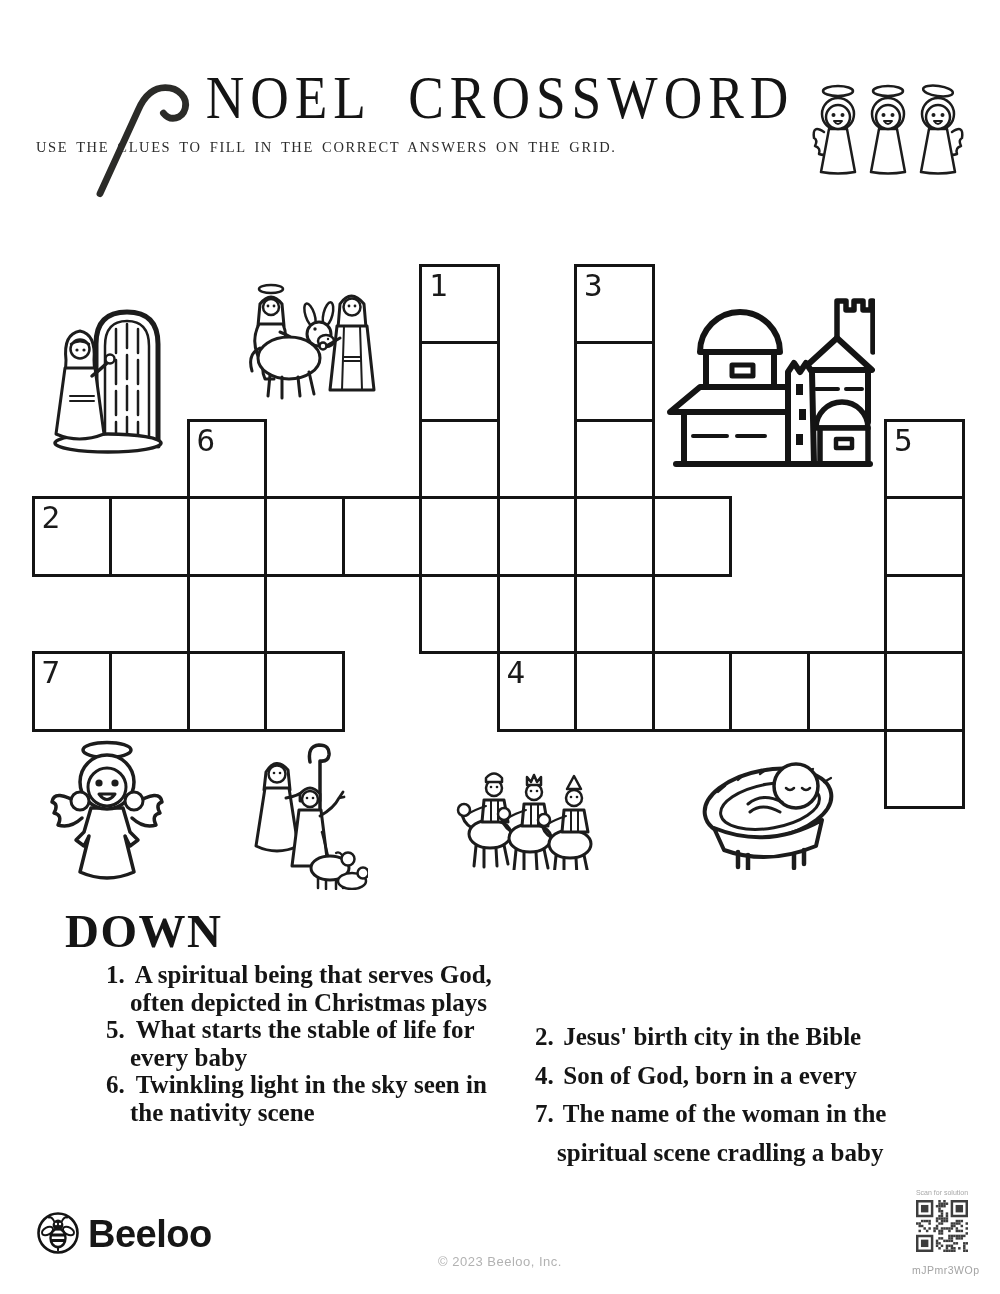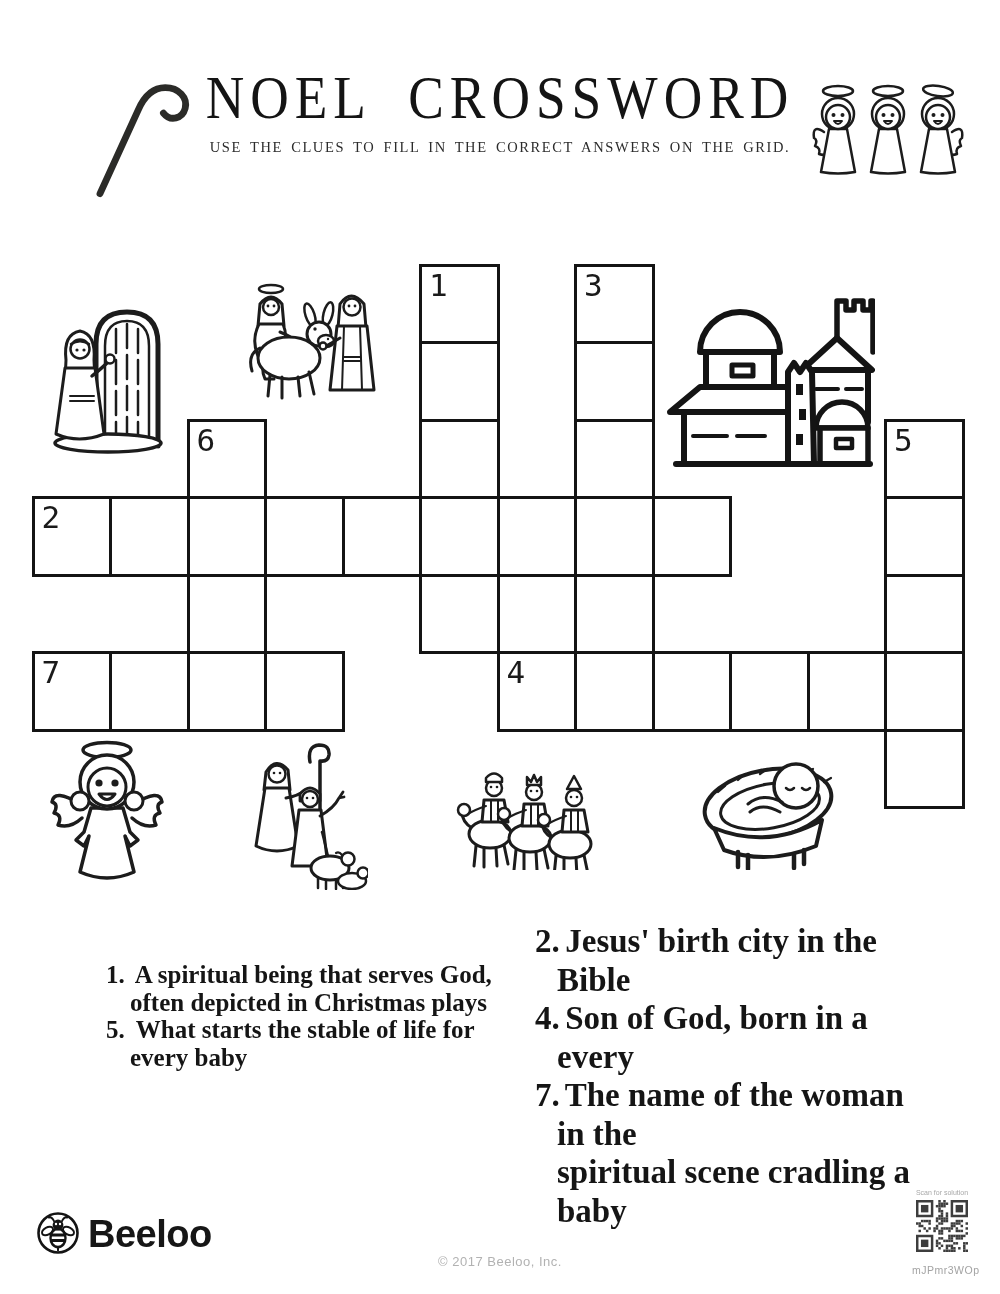--- a/index.html
+++ b/index.html
@@ -3,41 +3,41 @@
 <meta charset="utf-8">
 <style>
   html,body{margin:0;padding:0;background:#fff;}
   .page{position:relative;width:1000px;height:1294px;background:#fff;overflow:hidden;
         font-family:"Liberation Serif", serif;color:#111;}
 
   
   .title{position:absolute;left:0;right:0;top:66px;text-align:center;
          font-size:62px;line-height:62px;font-weight:normal;letter-spacing:7px;
          word-spacing:22px;transform:scaleX(.86);transform-origin:50% 50%;color:#141414;}
-  .subtitle{position:absolute;left:0;right:0;top:139px;text-align:center;
-            font-size:14.5px;line-height:16px;letter-spacing:1.6px;word-spacing:3px;color:#2c2c2c;}
+  .subtitle{position:absolute;left:0;right:0;top:139px;text-align:left;
+            font-size:14.5px;line-height:16px;letter-spacing:1.6px;word-spacing:3px;color:#2c2c2c;padding-left:36px;}
 
   
   .grid-layer{position:absolute;inset:0;}
   .cell{position:absolute;width:80.5px;height:80.5px;border:3px solid #141414;
         box-sizing:border-box;background:#fff;}
   .cellnum{position:absolute;top:3px;left:7px;font-family:"DejaVu Sans Mono", monospace;
            font-size:31px;line-height:31px;color:#1a1a1a;}
 
   
   .art{position:absolute;}
 
   
   .clue-head{position:absolute;font-size:47px;line-height:47px;font-weight:bold;
              letter-spacing:1.5px;color:#151515;}
   .clue-list{position:absolute;list-style:none;margin:0;padding:0;font-weight:bold;color:#151515;}
   .clue-list li{white-space:pre-line;}
   .down-list{left:66px;top:961px;width:408px;font-size:25px;line-height:27.5px;margin-left:40px;}
   .down-list li{padding-left:24px;text-indent:0;}
-  .across-list{left:535px;top:922px;width:400px;font-size:33px;line-height:38.5px;}
+  .across-list{left:535px;top:1018px;width:400px;font-size:25px;line-height:38.5px;}
   .across-list li{padding-left:22px;}
   .cnum{display:inline-block;margin-left:-24px;width:24px;}
   .across-list .cnum{margin-left:-22px;width:22px;}
 
   
   .brand-text{position:absolute;left:88px;top:1213px;font-family:"Liberation Sans", sans-serif;
               font-weight:bold;font-size:38px;line-height:42px;letter-spacing:-.5px;color:#161616;}
   .copyright{position:absolute;left:0;right:0;top:1254px;text-align:center;
              font-family:"Liberation Sans", sans-serif;font-size:13px;color:#b2b2b2;letter-spacing:.5px;}
   .qr-wrap{position:absolute;left:912px;top:1188px;width:60px;text-align:center;
@@ -297,25 +297,28 @@
     <ellipse cx="78" cy="60" rx="64" ry="34" transform="rotate(-10 78 60)" stroke-width="4" fill="#fff"></ellipse>
     <ellipse cx="80" cy="62" rx="50" ry="22" transform="rotate(-10 80 62)" stroke-width="3" fill="#fff"></ellipse>
     <path d="M28 48 L35 42 M48 36 L55 30 M70 30 L77 25 M94 26 L101 22 M116 28 L123 25 M134 38 L141 34" stroke-width="2.2"></path>
     <circle cx="106" cy="42" r="22" stroke-width="3.5" fill="#fff"></circle>
     <path d="M96 44 Q100 48 104 44 M112 44 Q116 48 120 44" stroke-width="2.5"></path>
     <path d="M92 58 Q72 48 58 60 M90 68 Q72 58 60 68" stroke-width="3"></path>
     <path d="M24 84 Q78 106 132 76 L126 102 Q78 122 34 106 Z" stroke-width="4" fill="#fff"></path>
     <path d="M48 108 L48 123 M58 111 L58 125 M104 110 L104 124 M114 106 L114 120" stroke-width="4.5"></path>
   </svg>
 
+  <div class="clue-head" style="left:65px;top:908px">DOWN</div>
   <ul class="clue-list down-list">
       <li><span class="cnum">1.</span><span> A spiritual being that serves God,
 often depicted in Christmas plays</span></li>
       <li><span class="cnum">5.</span><span> What starts the stable of life for
 every baby</span></li>
+      <li><span class="cnum">6.</span><span> Twinkling light in the sky seen in
+the nativity scene</span></li>
     </ul>
 
   <ul class="clue-list across-list">
       <li><span class="cnum">2.</span><span> Jesus' birth city in the Bible</span></li>
       <li><span class="cnum">4.</span><span> Son of God, born in a every</span></li>
       <li><span class="cnum">7.</span><span> The name of the woman in the
 spiritual scene cradling a baby</span></li>
     </ul>
 
   <svg class="art" style="left:36px;top:1211px" width="44" height="44" viewBox="0 0 44 44" stroke="#141414" fill="none" stroke-linecap="round" stroke-linejoin="round">
@@ -327,21 +330,21 @@
     <ellipse cx="32.5" cy="20" rx="6" ry="3.6" transform="rotate(28 32.5 20)" stroke-width="2"></ellipse>
     <circle cx="22" cy="14" r="5.4" fill="#141414" stroke="none"></circle>
     <circle cx="20" cy="13" r="1.2" fill="#fff" stroke="none"></circle>
     <circle cx="24" cy="13" r="1.2" fill="#fff" stroke="none"></circle>
     <path d="M22 18 C27.5 18 29.5 23 29.5 27 C29.5 32 26.5 36 22 36 C17.5 36 14.5 32 14.5 27 C14.5 23 16.5 18 22 18 Z" stroke-width="2.4"></path>
     <path d="M15.2 24 H28.8 M16 29.5 H28" stroke-width="3.2"></path>
     <path d="M22 36 L22 39.5" stroke-width="2"></path>
   </svg>
   <div class="brand-text">Beeloo</div>
 
-  <div class="copyright">© 2017 Beeloo, Inc.</div>
+  <div class="copyright">© 2023 Beeloo, Inc.</div>
 
   <div class="qr-wrap">
     <div class="qr-label">Scan for solution</div>
     <svg class="qr-code" width="52" height="52" viewBox="0 0 21 21">
         <g fill="#3d3d3d" stroke="none">
           <rect x="9" y="0" width="1" height="1"></rect>
           <rect x="11" y="0" width="1" height="1"></rect>
           <rect x="9" y="1" width="1" height="1"></rect>
           <rect x="10" y="1" width="1" height="1"></rect>
           <rect x="11" y="1" width="1" height="1"></rect>

